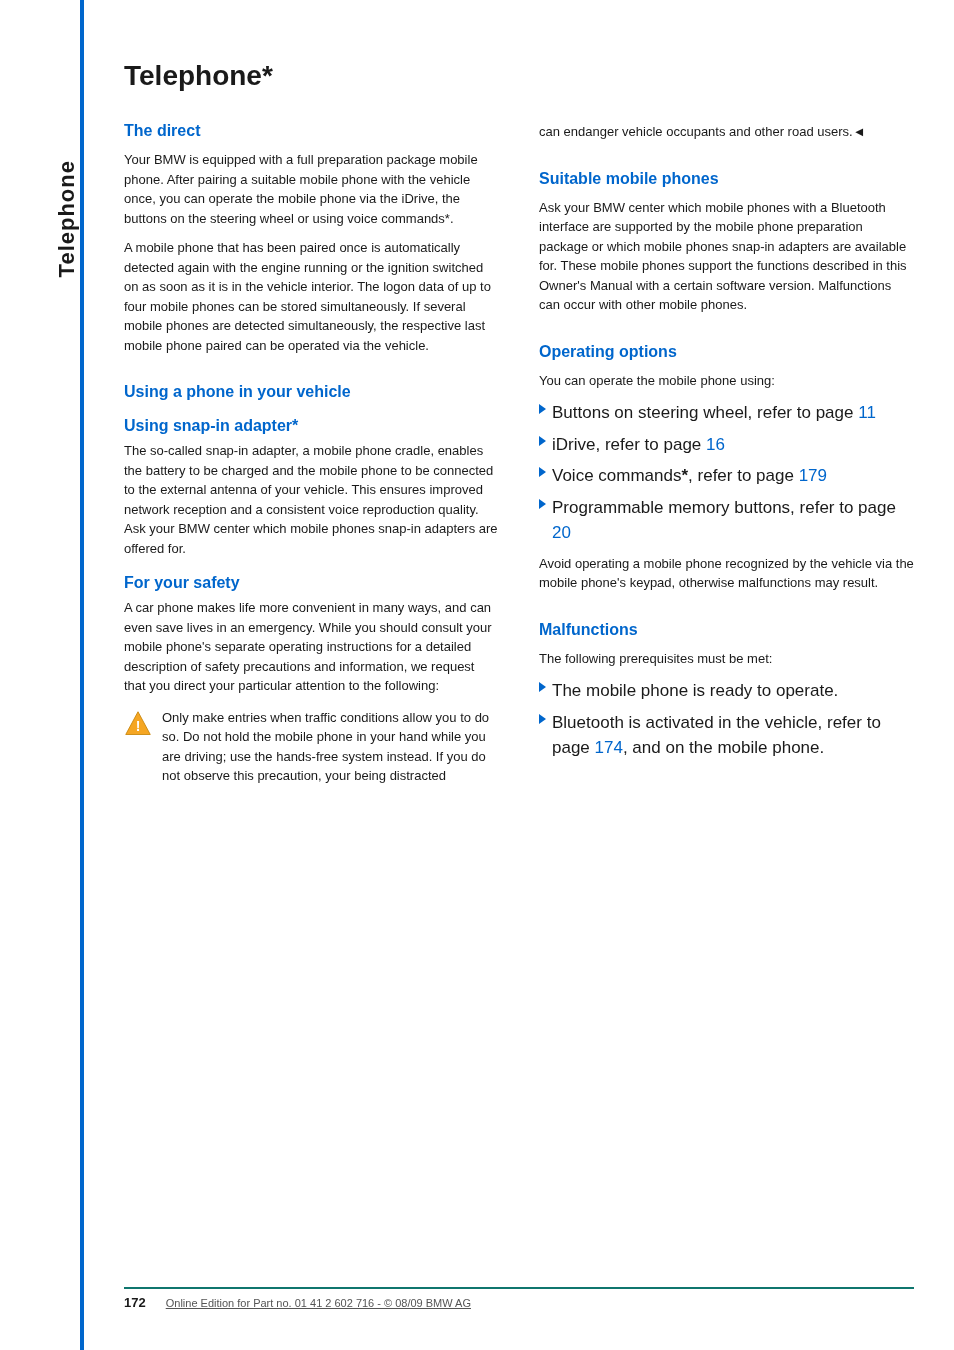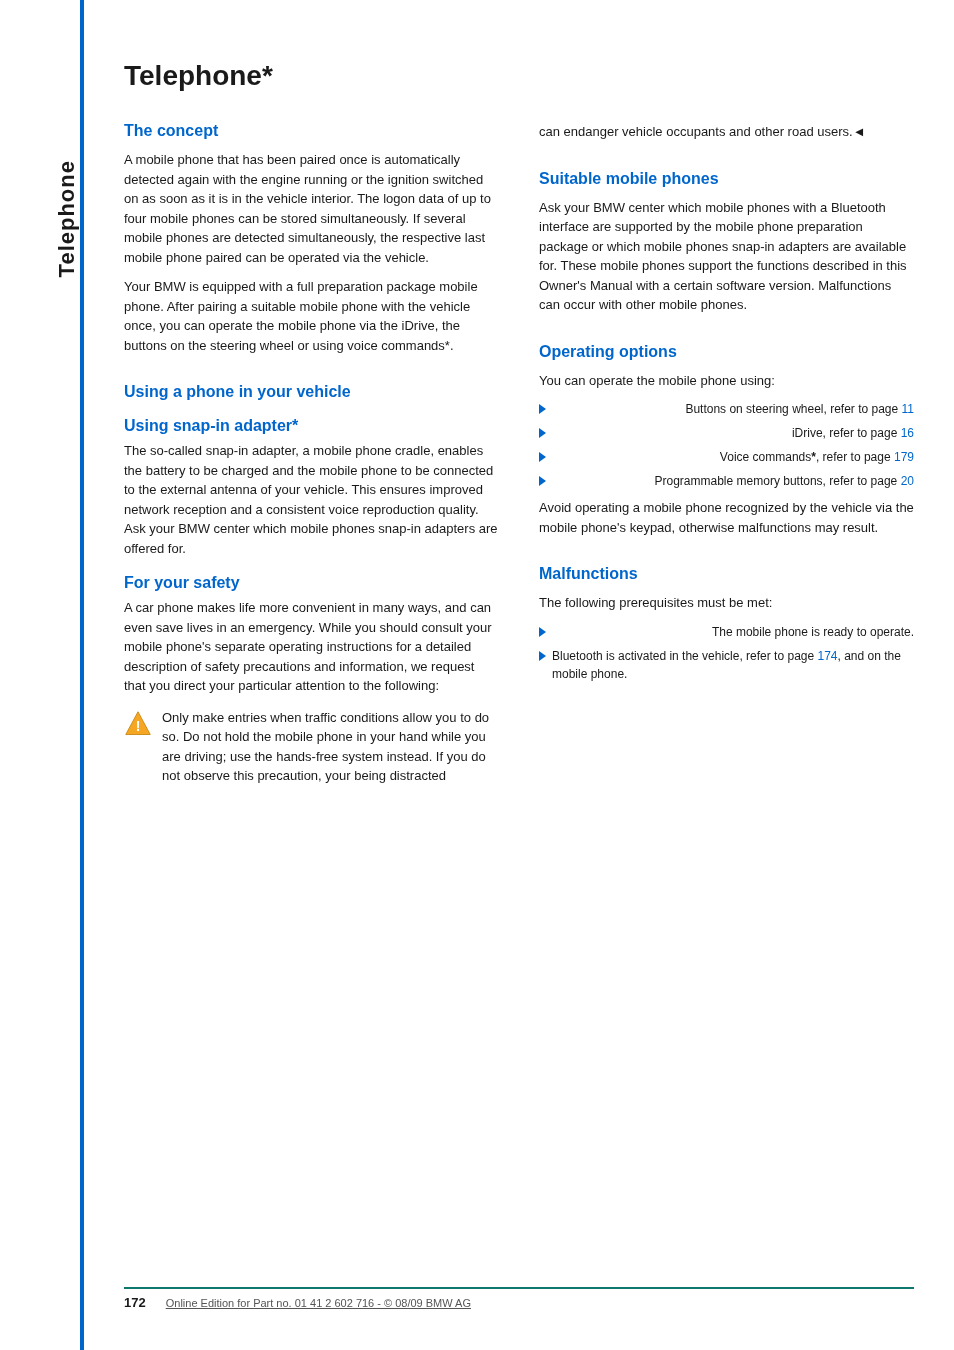--- a/index.html
+++ b/index.html
@@ -133,23 +133,22 @@
       list-style: none;
       padding: 0;
       margin: 8px 0;
     }
 
     .bullet-list li {
       display: flex;
       align-items: flex-start;
       gap: 6px;
       margin-bottom: 6px;
-      font-size: 12px;
+      font-size: 17px;
       line-height: 1.5;
-      justify-content: space-between;
     }
 
     .link-text {
       color: #0066cc;
     }
 
     
     .footer {
       border-top: 2px solid #0f766e;
       padding-top: 6px;
@@ -194,23 +193,23 @@
   <div class="blue-line"></div>
 
   <div class="main-content">
 
     <h1 class="page-title">Telephone*</h1>
 
     <div class="content-columns">
 
       <div class="left-column">
 
-        <h2 class="section-heading">The concept</h2>
+        <h2 class="section-heading">The direct</h2>
+        <p>Your BMW is equipped with a full preparation package mobile phone. After pairing a suitable mobile phone with the vehicle once, you can operate the mobile phone via the iDrive, the buttons on the steering wheel or using voice commands*.</p>
         <p>A mobile phone that has been paired once is automatically detected again with the engine running or the ignition switched on as soon as it is in the vehicle interior. The logon data of up to four mobile phones can be stored simultaneously. If several mobile phones are detected simultaneously, the respective last mobile phone paired can be operated via the vehicle.</p>
-        <p>Your BMW is equipped with a full preparation package mobile phone. After pairing a suitable mobile phone with the vehicle once, you can operate the mobile phone via the iDrive, the buttons on the steering wheel or using voice commands*.</p>
 
         <h2 class="section-heading">Using a phone in your vehicle</h2>
 
         <h3 class="subsection-heading">Using snap-in adapter*</h3>
         <p>The so-called snap-in adapter, a mobile phone cradle, enables the battery to be charged and the mobile phone to be connected to the external antenna of your vehicle. This ensures improved network reception and a consistent voice reproduction quality. Ask your BMW center which mobile phones snap-in adapters are offered for.</p>
 
         <h3 class="subsection-heading">For your safety</h3>
         <p>A car phone makes life more convenient in many ways, and can even save lives in an emergency. While you should consult your mobile phone's separate operating instructions for a detailed description of safety precautions and information, we request that you direct your particular attention to the following:</p>
 
         <div class="warning-box">

